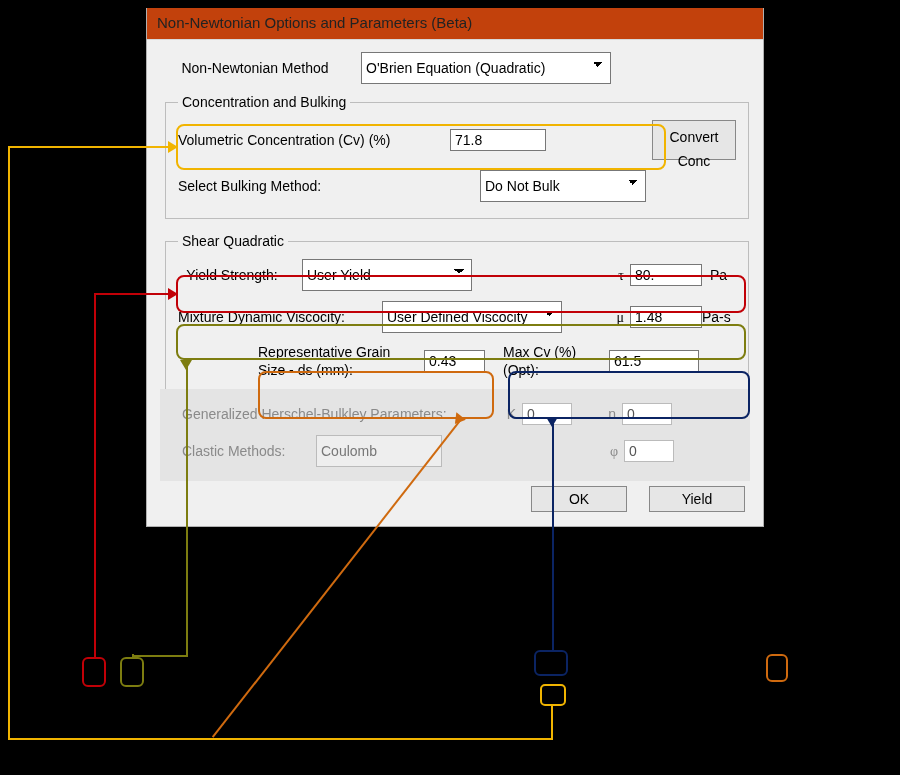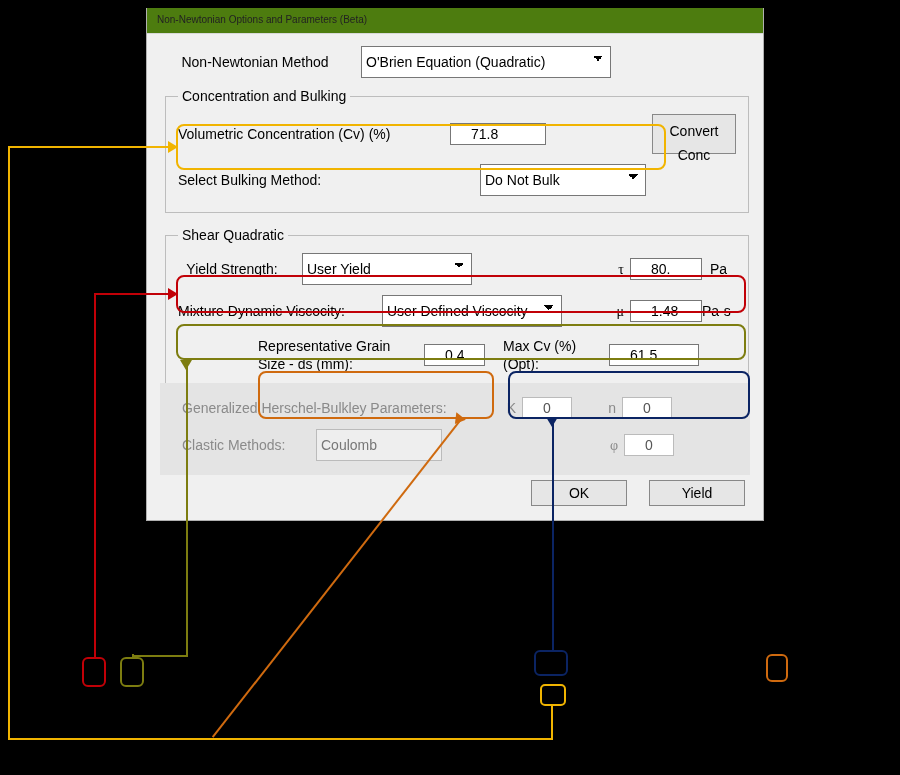--- a/index.html
+++ b/index.html
@@ -17,23 +17,23 @@
   .dialog {
     position: absolute;
     left: 146px;
     top: 8px;
     width: 618px;
     background: #f0f0f0;
     border: 1px solid #b0b0b0;
     border-top: none;
   }
   .titlebar {
-    background: #4d7c0f;
+    background: #c2410c;
     padding: 6px 10px 8px 10px;
-    font-size: 10px;
+    font-size: 15px;
     color: #222;
     border-bottom: 1px solid #d8d8d8;
   }
   .body {
     padding: 12px 14px 10px 18px;
   }
   .row {
     display: flex;
     align-items: center;
     margin-bottom: 10px;
@@ -48,21 +48,21 @@
     border: 1px solid #777;
     background: #fff;
     padding: 1px 4px;
   }
   input[type=text] {
     font-family: inherit;
     font-size: 14px;
     height: 22px;
     border: 1px solid #777;
     background: #fff;
-    padding: 1px 20px;
+    padding: 1px 4px;
   }
   fieldset {
     border: 1px solid #bdbdbd;
     margin: 8px 0 14px 0;
     padding: 10px 12px 12px 12px;
   }
   legend {
     font-size: 14px;
     padding: 0 4px;
   }

